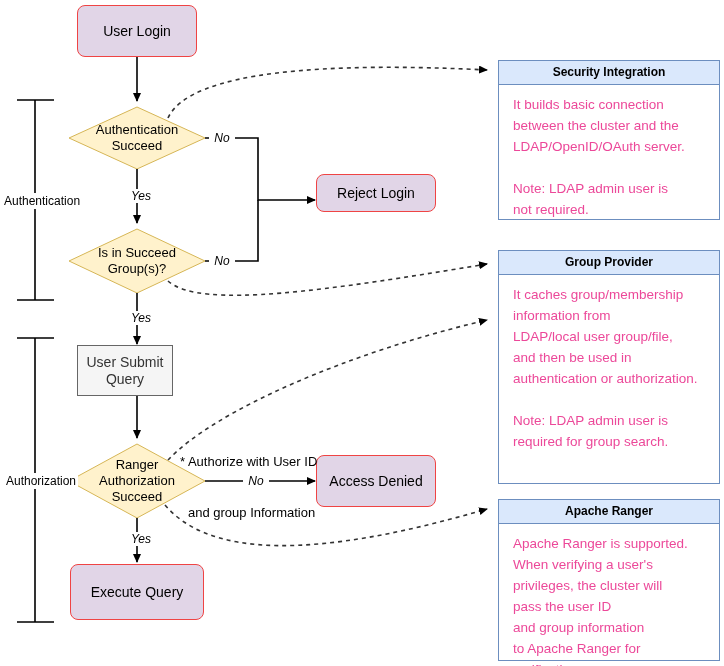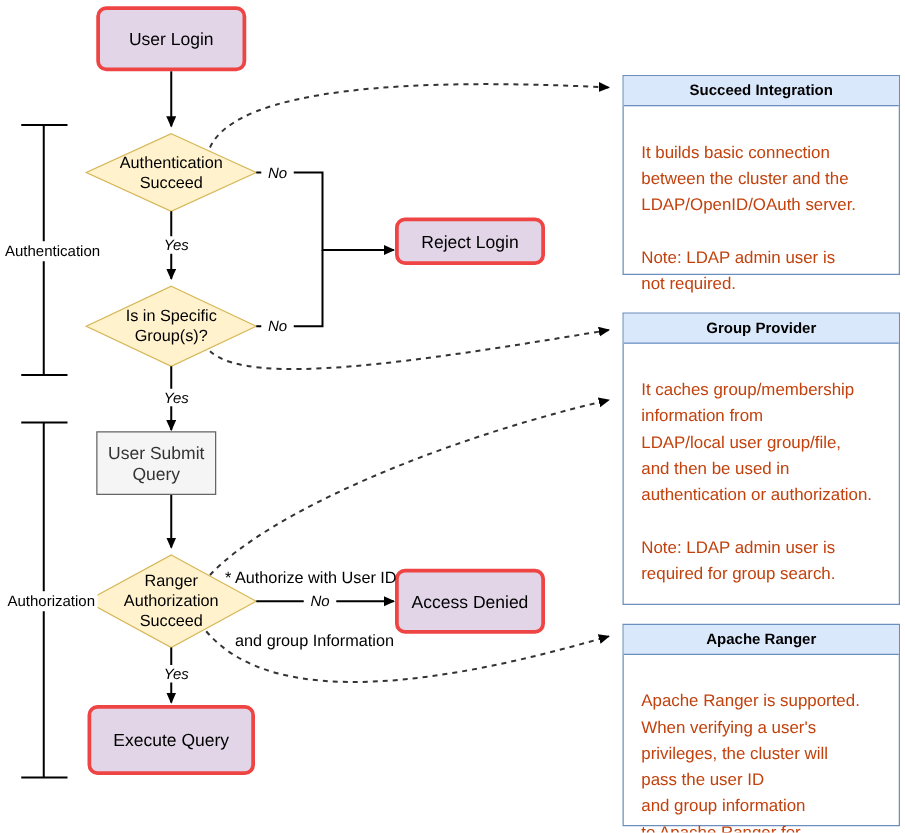--- a/index.html
+++ b/index.html
@@ -10,43 +10,43 @@
     position:relative;
     overflow:hidden;
     color:#000000;
   }
   #stage{position:absolute;left:0;top:0;width:724px;height:666px;}
   svg#wires{position:absolute;left:0;top:0;width:724px;height:666px;pointer-events:none;}
 
   .node{position:absolute;box-sizing:border-box;display:flex;align-items:center;justify-content:center;text-align:center;}
 
   .terminator{
-    background:#e1d5e7;border:3px solid #ef4444;border-radius:8px;
+    background:#e1d5e7;border:1px solid #ef4444;border-radius:8px;
     font-size:14px;line-height:17px;color:#000;
   }
   .process{
     background:#f5f5f5;border:1px solid #666666;
     font-size:14px;line-height:17px;color:#333333;
   }
   .decision-wrap{position:absolute;}
   .decision-wrap .label{
     position:absolute;left:0;top:0;width:100%;height:100%;
     display:flex;align-items:center;justify-content:center;flex-direction:column;
     font-size:13px;line-height:16px;color:#000;text-align:center;
   }
 
   .callout{position:absolute;box-sizing:border-box;background:#ffffff;border:1px solid #6c8ebf;}
   .callout .chead{
     background:#dae8fc;border-bottom:1px solid #6c8ebf;
     font-size:12px;font-weight:bold;text-align:center;
     padding:4px 2px 5px 2px;color:#000;
   }
   .callout .cbody{
-    padding:26px 14px 8px 14px;
-    font-size:13.5px;line-height:21px;color:#c2410c;
+    padding:9px 14px 8px 14px;
+    font-size:13.5px;line-height:21px;color:#ec4899;
     white-space:pre-wrap;
   }
 
   .edge-label{
     position:absolute;background:#ffffff;
     font-size:12px;line-height:14px;color:#000;
     padding:0 2px;text-align:center;font-style:italic;
   }
   .annot{
     position:absolute;font-size:13px;line-height:17px;color:#000;
@@ -116,21 +116,21 @@
       <span>Succeed</span>
     </div>
   </div>
 
   <div class="node terminator" style="left:316px;top:174px;width:120px;height:38px;">
     <span>Reject Login</span>
   </div>
 
   <div class="decision-wrap" style="left:69px;top:229px;width:136px;height:64px;">
     <div class="label">
-      <span>Is in Specific</span>
+      <span>Is in Succeed</span>
       <span>Group(s)?</span>
     </div>
   </div>
 
   <div class="node process" style="left:77px;top:345px;width:96px;height:51px;">
     <span>User Submit Query</span>
   </div>
 
   <div class="decision-wrap" style="left:69px;top:444px;width:136px;height:74px;">
     <div class="label">
@@ -157,21 +157,21 @@
 
   <div class="annot" style="left:180px;top:419px;">
     <div>* Authorize with User ID</div>
     <div style="padding-left:8px;">and group Information</div>
   </div>
 
   <div class="bracket-label" style="left:2px;top:193px;">Authentication</div>
   <div class="bracket-label" style="left:4px;top:473px;">Authorization</div>
 
   <div class="callout" style="left:498px;top:60px;width:222px;height:160px;">
-    <div class="chead">Succeed Integration</div>
+    <div class="chead">Security Integration</div>
     <div class="cbody">It builds basic connection
 between the cluster and the
 LDAP/OpenID/OAuth server.
 
 Note: LDAP admin user is
 not required.</div>
   </div>
 
   <div class="callout" style="left:498px;top:250px;width:222px;height:234px;">
     <div class="chead">Group Provider</div>

